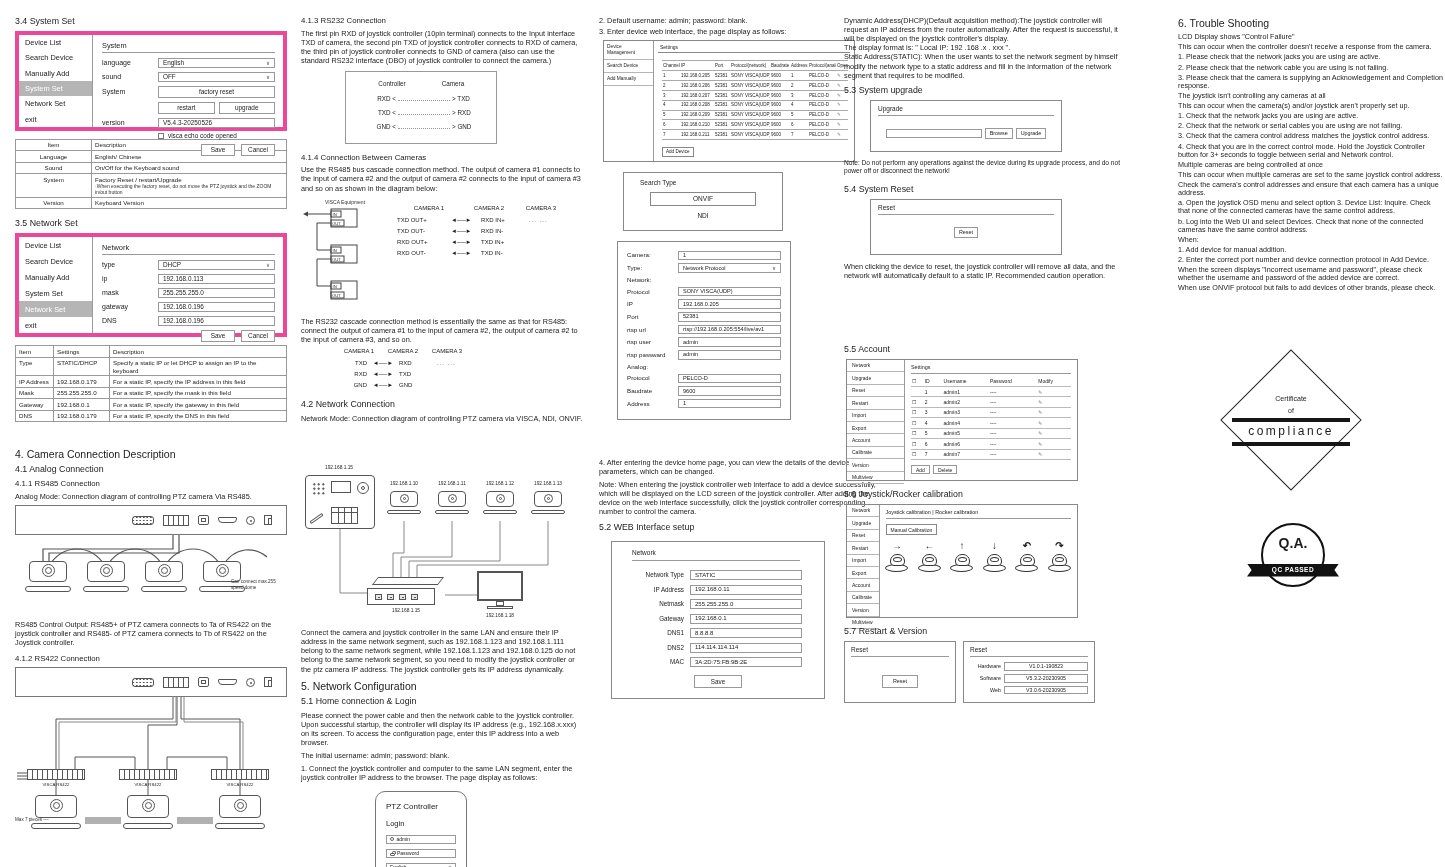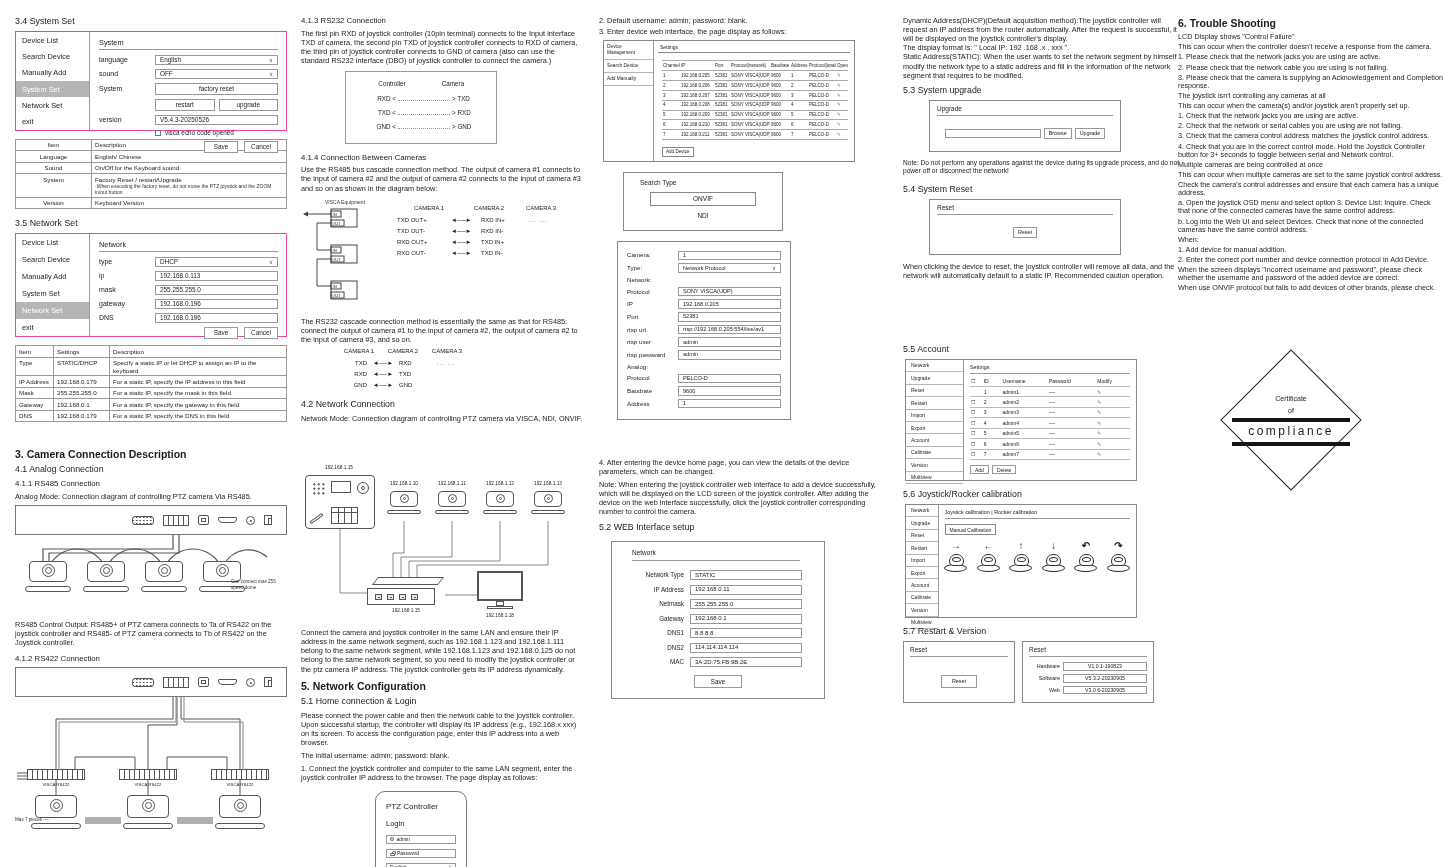--- a/index.html
+++ b/index.html
@@ -2,28 +2,28 @@
 <html><head>
 <meta charset="utf-8">
 <style>
 *{box-sizing:border-box;margin:0;padding:0}
 html,body{width:1445px;height:867px;overflow:hidden;background:#fff}
 body{font-family:"Liberation Sans",sans-serif;color:#1c1c1c;font-size:7.3px;line-height:1.25;position:relative}
 .col{position:absolute;top:0}
 #col1{left:15px;width:272px}
 #col2{left:301px;width:283px}
 #col3{left:599px;width:288px}
-#col4{left:903px;width:282px}
+#col4{left:844px;width:282px}
 #col5{left:1178px;width:265px}
-.h1{font-size:10.5px;font-weight:bold;margin:0 0 3px}
+.h1{font-size:10.5px;font-weight:normal;margin:0 0 3px}
 .h2{font-size:8.8px;margin:0 0 4px}
 .h3{font-size:7.8px;margin:0 0 3px}
 p{margin:0 0 4px}
 
-.ui{border:1px solid #ec4899;display:flex;background:#fff;margin-bottom:8px}
+.ui{border:4px solid #ec4899;display:flex;background:#fff;margin-bottom:8px}
 .sb{width:74px;border-right:1px solid #9a9a9a;display:flex;flex-direction:column}
 .sbi{flex:1;display:flex;align-items:center;padding:0 6px;font-size:7.4px}
 .sbi.active{background:#b5b5b5;color:#fff}
 .panel{flex:1;padding:6px 8px 6px 9px;display:flex;flex-direction:column}
 .ptitle{font-size:7.4px;border-bottom:1px solid #999;padding-bottom:2px;margin-bottom:5px}
 .frow{display:flex;align-items:center;margin-bottom:4px;gap:4px}
 .lbl{width:52px;font-size:7px;flex:none}
 .ibox{border:1px solid #999;height:10px;display:flex;align-items:center;padding:0 4px;font-size:6.4px;background:#fff}
 .ctl{flex:1}
 .chev{margin-left:auto;font-size:5.5px;color:#555}
@@ -380,21 +380,21 @@
         </tr>
 
         <tr>
           <td>DNS</td>
           <td>192.168.0.179</td>
           <td>For a static IP, specify the DNS in this field</td>
         </tr>
       </tbody>
   </table>
 
-  <div class="h1" style="margin-top:26px">3. Camera Connection Description</div>
+  <div class="h1" style="margin-top:26px">4. Camera Connection Description</div>
   <div class="h2">4.1 Analog Connection</div>
   <div class="h3">4.1.1 RS485 Connection</div>
   <p>Analog Mode: Connection diagram of controlling PTZ camera Via RS485.</p>
   <div class="diag" style="height:108px">
     <svg class="wires" width="272" height="108" viewBox="0 0 272 108">
       <path d="M158 30 V44 H28 V58" fill="none" stroke="#555" stroke-width="1.2"></path>
       <path d="M164 30 V48 H34 V58" fill="none" stroke="#555" stroke-width="1.2"></path>
       <path d="M33 62 C 48 38, 76 38, 91 62" fill="none" stroke="#555" stroke-width="1.2"></path>
       <path d="M91 62 C 106 38, 134 38, 149 62" fill="none" stroke="#555" stroke-width="1.2"></path>
       <path d="M149 62 C 164 38, 192 38, 207 62" fill="none" stroke="#555" stroke-width="1.2"></path>
@@ -1221,13 +1221,18 @@
   <div class="cert">
     <div class="dmd"></div>
     <div class="ctext">
       <span class="cline">Certificate</span>
       <span class="cline">of</span>
       <span class="cbar"></span>
       <span class="comp">compliance</span>
       <span class="cbar"></span>
     </div>
   </div>
+  <div class="qa">
+    <div class="qacircle"></div>
+    <div class="qatext">Q.A.</div>
+    <div class="banner">QC PASSED</div>
+  </div>
 </div>
 
 </body></html>

